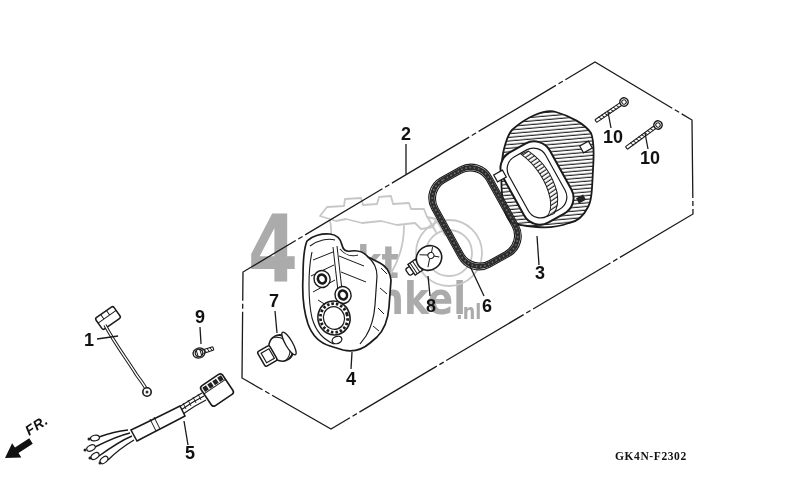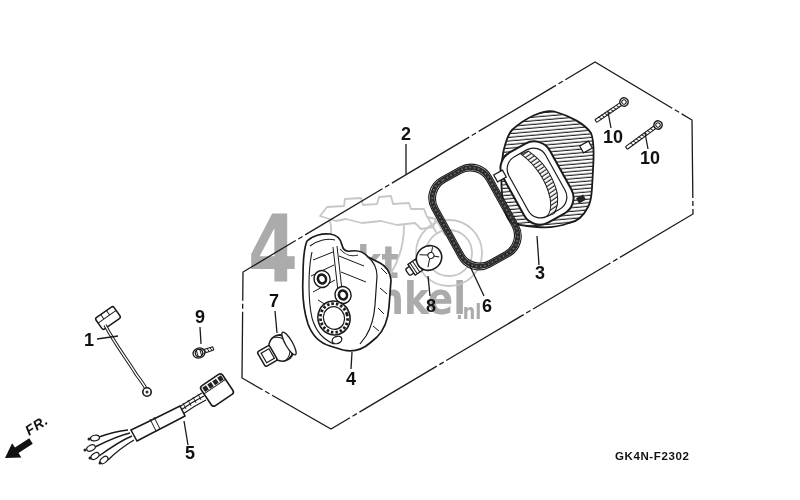--- a/index.html
+++ b/index.html
@@ -11,21 +11,21 @@
   .wm-takt{left:315px;top:241px;font-size:44px;transform:scaleX(.83);transform-origin:left top;}
   .wm-winkel{left:330px;top:277px;font-size:44px;transform:scaleX(.85);transform-origin:left top;}
   .wm-nl{left:456px;top:301px;font-size:22px;transform:scaleX(.8);transform-origin:left top;}
   svg.art{position:absolute;left:0;top:0;z-index:1;}
   .label{position:absolute;z-index:2;font-weight:700;font-size:18px;color:#111;
          transform:translate(-50%,-50%);white-space:nowrap;}
   .fr-label{position:absolute;z-index:2;left:22px;top:425px;font-weight:700;font-size:14px;
             color:#111;transform:rotate(-33deg);transform-origin:left top;letter-spacing:.5px;
             font-style:italic;}
   .code{position:absolute;z-index:2;left:615px;top:450px;font-weight:700;font-size:11.5px;
-        color:#111;font-family:Liberation Sans, sans-serif;letter-spacing:.6px;}
+        color:#111;font-family:Liberation Serif, serif;letter-spacing:.6px;}
 </style>
 </head>
 <body>
 
 <div class="canvas">
 
   <div class="wm wm-big4">4</div>
   <div class="wm wm-takt">takt</div>
   <div class="wm wm-winkel">winkel</div>
   <div class="wm wm-nl">.nl</div>

